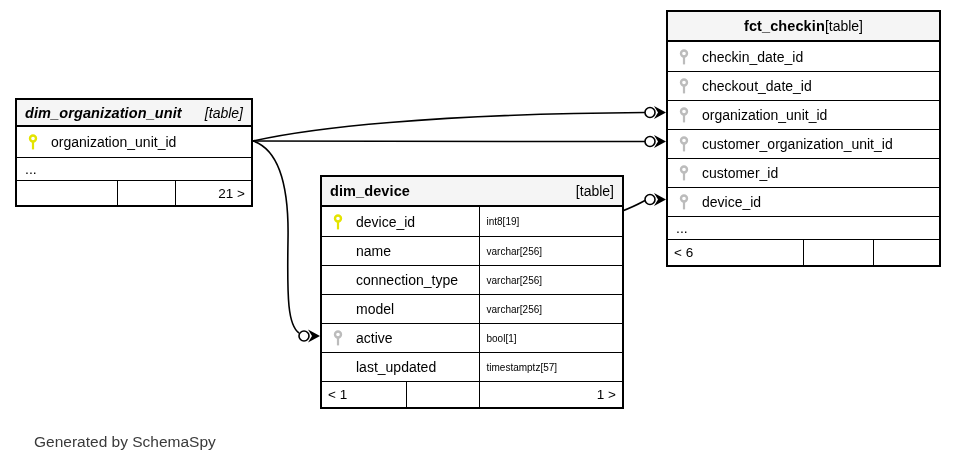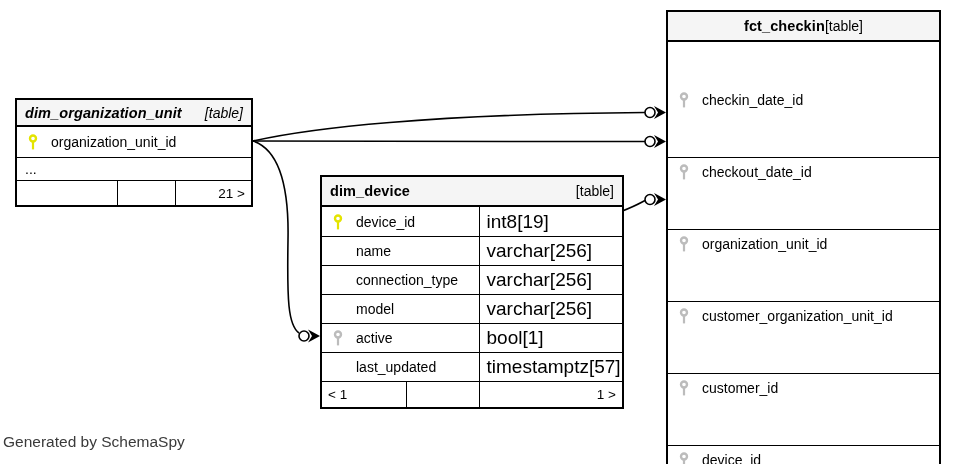--- a/index.html
+++ b/index.html
@@ -39,37 +39,37 @@
   .thead + .trow{border-top:0;}
   .namecell{display:flex;align-items:center;padding-left:10px;box-sizing:border-box;}
   .keyicon{width:12px;height:16px;margin-right:12px;flex:0 0 12px;display:inline-block;}
   .keyicon.yellow{color:#e4e400;}
   .keyicon.gray{color:#bcbcbc;}
   .keyicon.none{visibility:hidden;}
   .colname{font-size:14px;white-space:nowrap;}
   .coltype{
     flex:1;align-self:stretch;display:flex;align-items:center;
     border-left:1.5px solid #000;padding-left:7px;
-    font-size:19px;white-space:nowrap;box-sizing:border-box;
+    font-size:10px;white-space:nowrap;box-sizing:border-box;
   }
   .tellipsis{
     box-sizing:border-box;border-top:1.5px solid #000;
     display:flex;align-items:center;padding-left:8px;font-size:14px;
     flex:0 0 auto;
   }
   .tfoot{
     box-sizing:border-box;border-top:1.5px solid #000;
     display:flex;align-items:stretch;font-size:13.5px;
     flex:0 0 auto;
   }
   .fcell{display:flex;align-items:center;box-sizing:border-box;padding:0 6px;}
   .fcell + .fcell{border-left:1.5px solid #000;}
   .fcell.right{justify-content:flex-end;}
   .credit{
-    position:absolute;left:3px;top:433px;
+    position:absolute;left:34px;top:433px;
     font-size:15.5px;color:#3a3a3a;
   }
 
   
   #t-org{left:15px;top:98px;width:238px;}
   #t-org .thead{height:27px;font-style:italic;}
   #t-org .trow{height:30px;}
   #t-org .tellipsis{height:23px;}
   #t-org .tfoot{height:25px;}
   #t-org .fcell:nth-child(1){width:100px;}
@@ -80,21 +80,21 @@
   #t-dev .thead{height:30px;}
   #t-dev .trow{height:29px;}
   #t-dev .namecell{width:156.5px;flex:0 0 156.5px;}
   #t-dev .tfoot{height:26px;}
   #t-dev .fcell:nth-child(1){width:84px;}
   #t-dev .fcell:nth-child(2){width:72.5px;}
   #t-dev .fcell:nth-child(3){flex:1;}
 
   #t-chk{left:666px;top:10px;width:275px;}
   #t-chk .thead{height:30px;justify-content:center;}
-  #t-chk .trow{height:29px;margin-top:43px;}
+  #t-chk .trow{height:29px;}
   #t-chk .tellipsis{height:23px;}
   #t-chk .tfoot{height:26px;}
   #t-chk .fcell:nth-child(1){width:135px;}
   #t-chk .fcell:nth-child(2){width:70px;}
   #t-chk .fcell:nth-child(3){flex:1;}
 </style>
 </head>
 <body>
 
 <div class="canvas">

